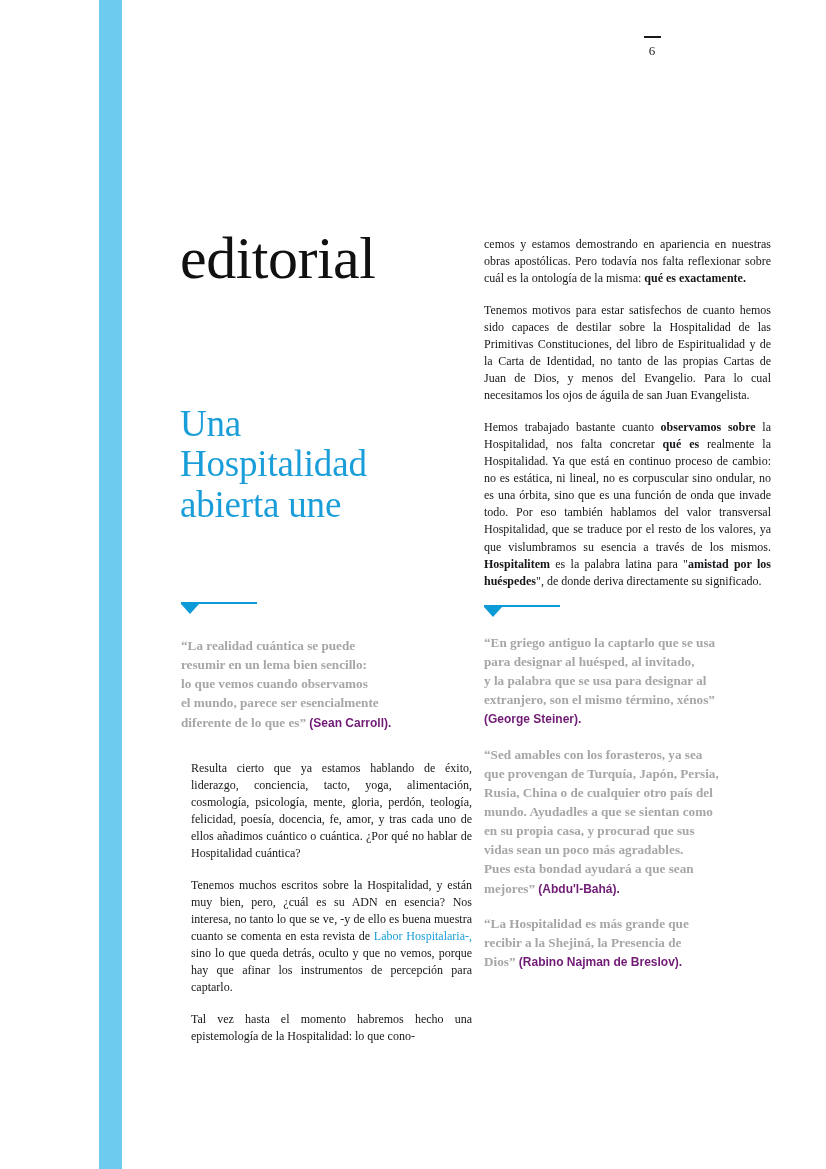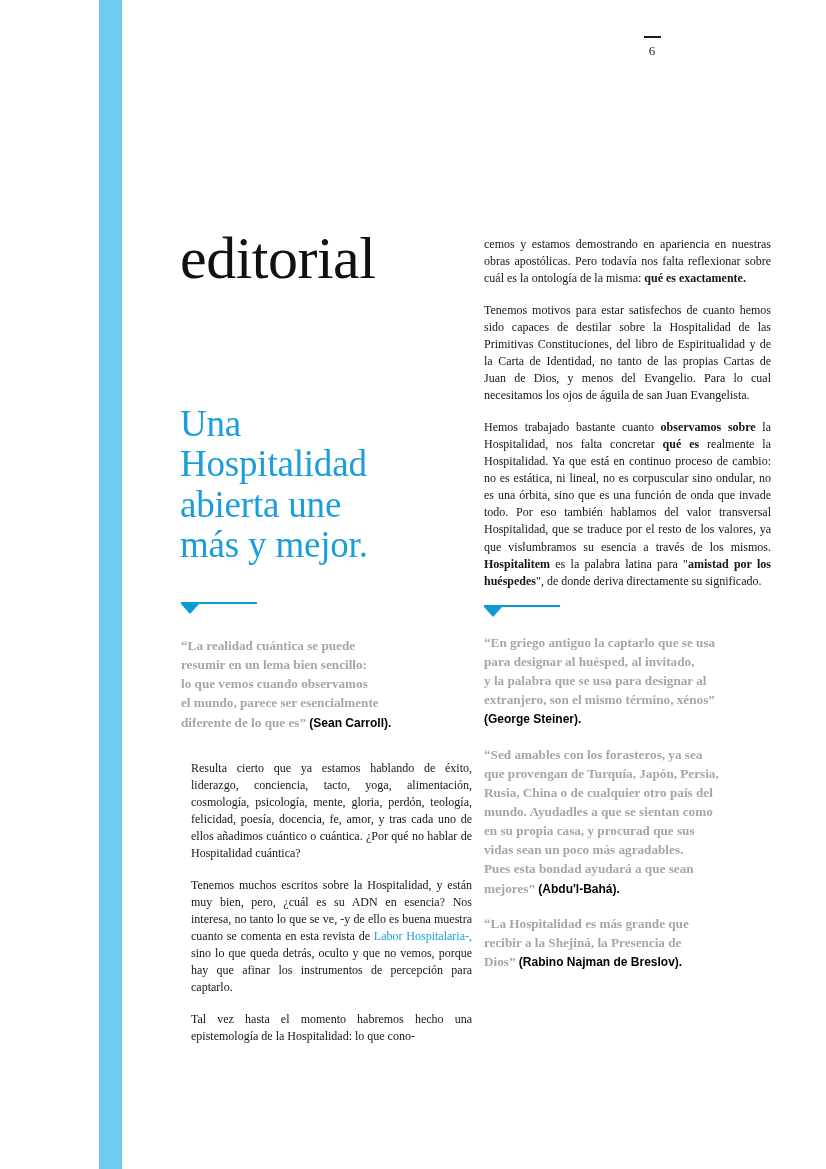--- a/index.html
+++ b/index.html
@@ -129,21 +129,21 @@
     font-weight: bold;
     font-size: 13.2px;
     line-height: 1.45;
     color: #a6a6a6;
     margin: 0 0 16px 0;
   }
   .pullquote .attrib {
     font-family: "Liberation Sans", "DejaVu Sans", sans-serif;
     font-weight: bold;
     font-size: 12px;
-    color: #000000;
+    color: #701a75;
   }
   .pullquote-left {
     position: absolute;
     left: 1px;
     top: 636px;
     width: 270px;
   }
 
   
   .body-block {
@@ -178,21 +178,20 @@
   </div>
 
   <div class="col-left">
 
     <div class="masthead">editorial</div>
 
     <div class="headline">
       <div>Una</div>
       <div>Hospitalidad</div>
       <div>abierta une</div>
-      <div>más y mejor.</div>
     </div>
 
     <div class="ornament ornament-left">
       <div class="rule"></div>
       <div class="tri"></div>
     </div>
 
     <div class="pullquote pullquote-left">
       <span>“La realidad cuántica se puede</span><br>
       <span>resumir en un lema bien sencillo:</span><br>

